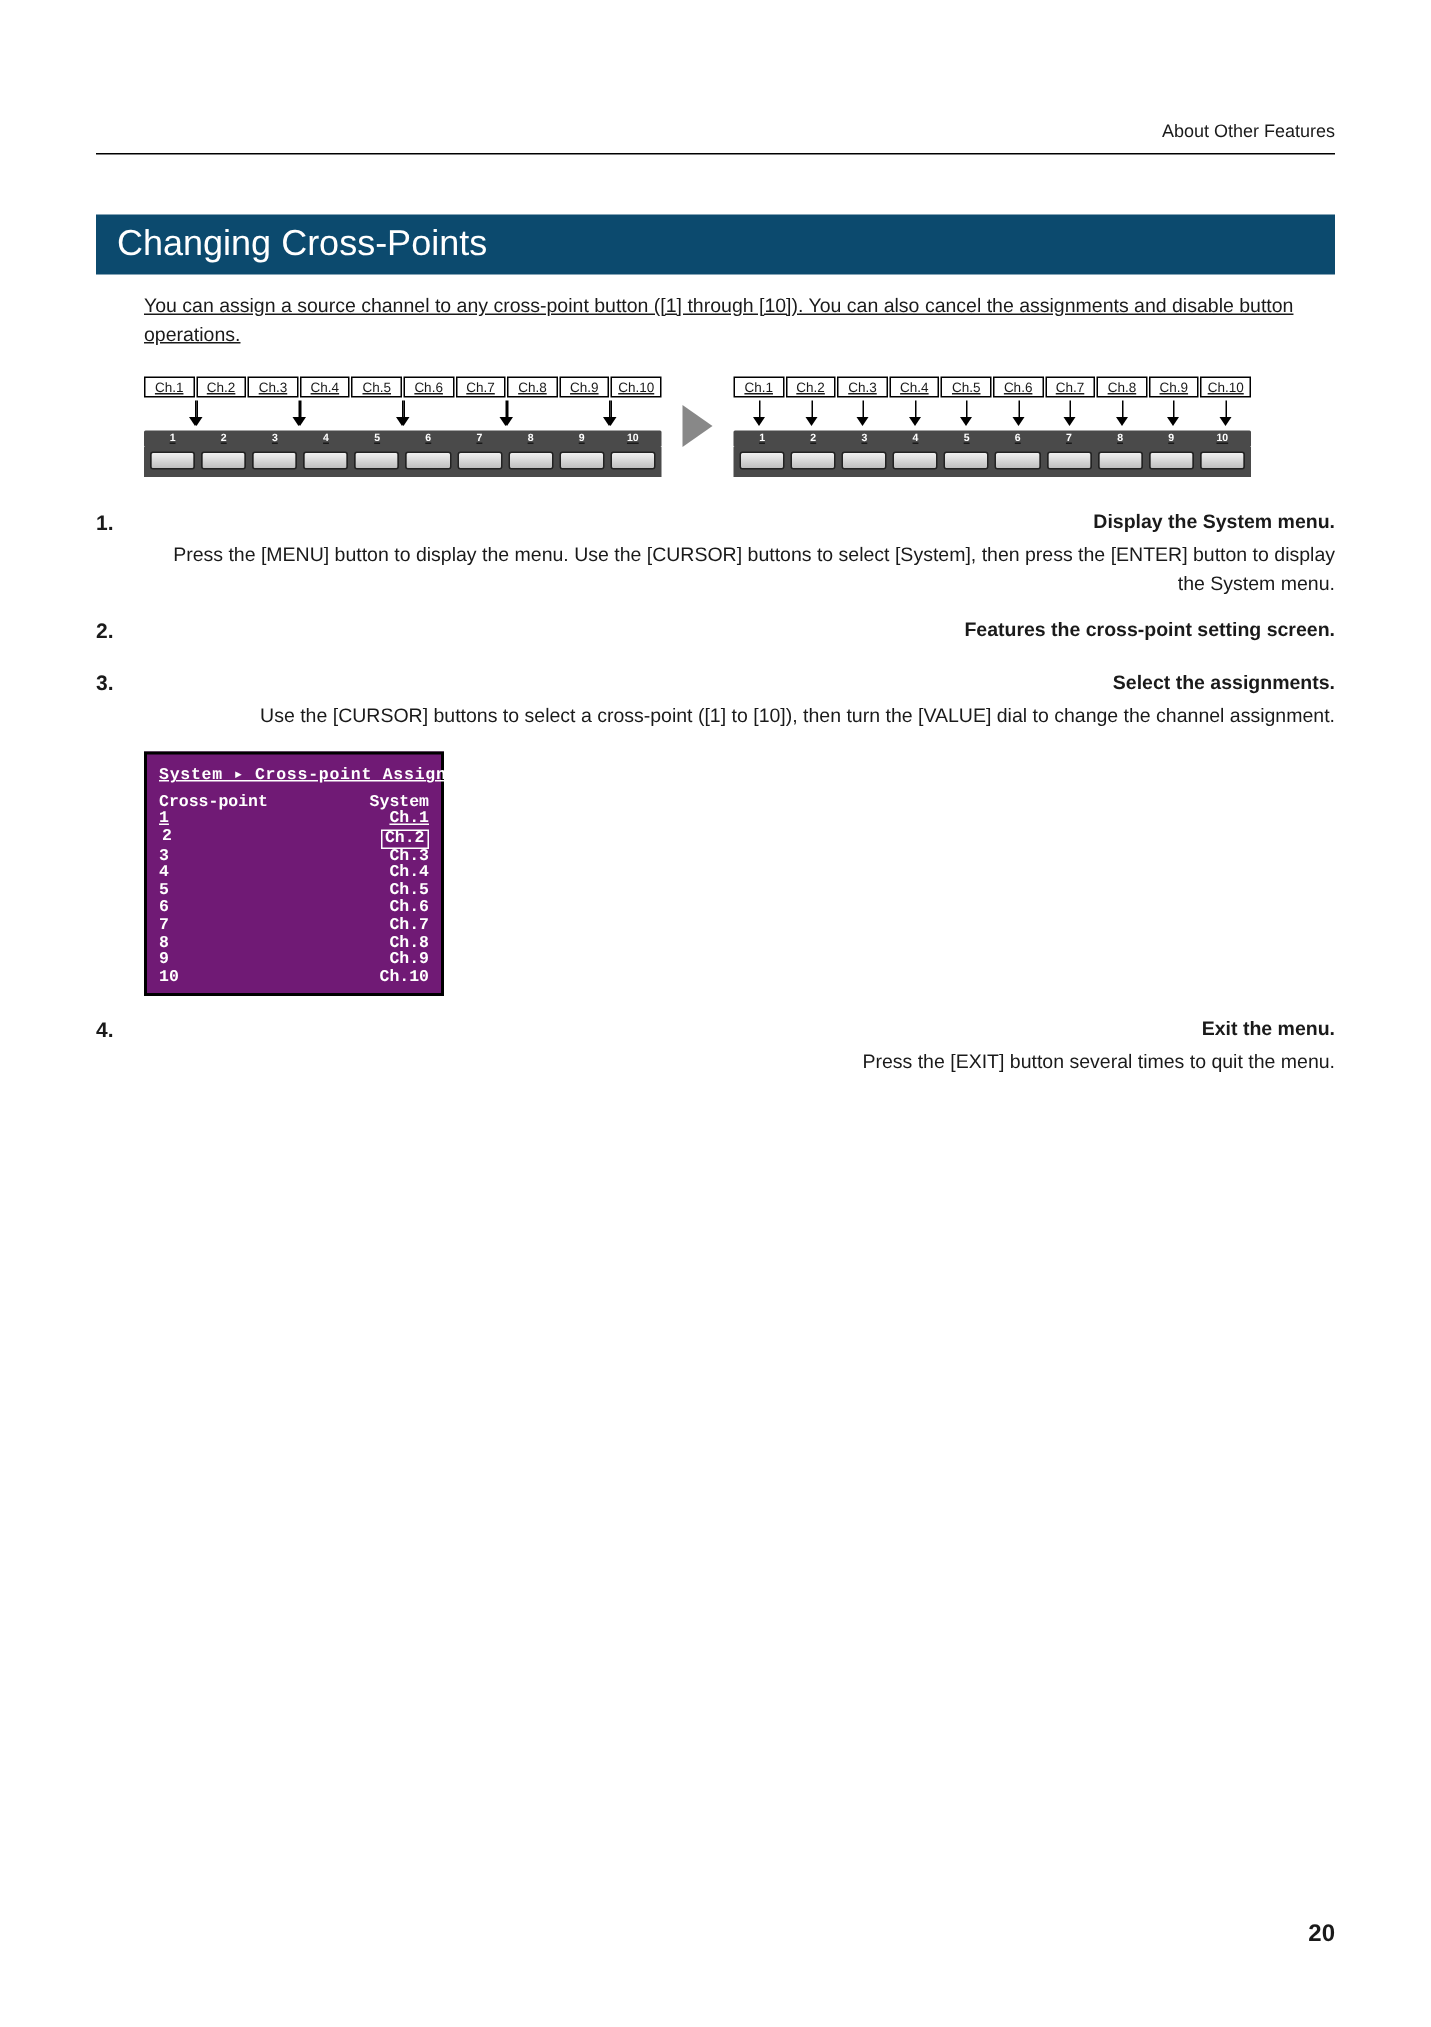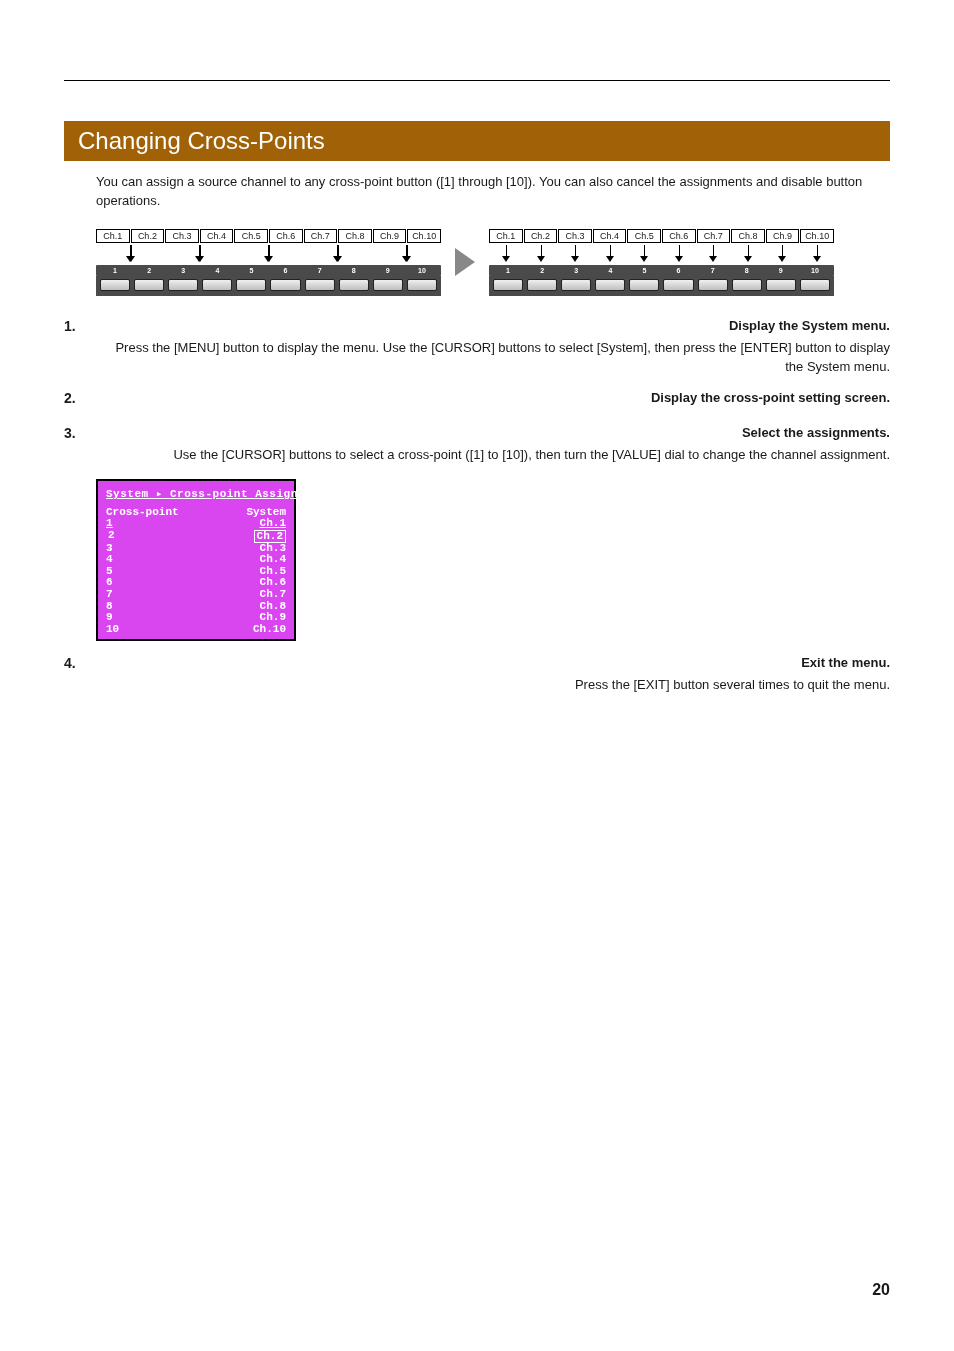--- a/index.html
+++ b/index.html
@@ -19,29 +19,30 @@
     text-align: right;
     font-size: 12px;
     margin-bottom: 8px;
   }
   .header-rule {
     border: none;
     border-top: 1px solid #000;
     margin-bottom: 40px;
   }
   .section-bar {
-    background: #a16207;
+    background: #0c4a6e;
     color: #fff;
     font-size: 24px;
     font-weight: 400;
     padding: 6px 14px;
     margin-bottom: 12px;
   }
   .body-indent {
     padding-left: 32px;
+    text-decoration: underline;
   }
   .intro {
     margin: 10px 0 18px 0;
     line-height: 1.45;
   }
   .diagram-row {
     display: flex;
     align-items: center;
     gap: 14px;
     margin: 14px 0 22px 0;
@@ -138,21 +139,21 @@
   .step-title {
     font-weight: bold;
     margin-bottom: 6px;
     font-size: 13px;
   }
   .step-body { line-height: 1.45; }
   .menu-screen {
     margin: 14px 0 10px 32px;
     width: 200px;
     border: 2px solid #000;
-    background: #d946ef;
+    background: #701a75;
     padding: 6px 8px 4px 8px;
     font-family: "Consolas", "Courier New", monospace;
     font-size: 11px;
     color: #fff;
     font-weight: bold;
   }
   .menu-title-row {
     text-decoration: underline;
     margin-bottom: 6px;
     letter-spacing: 0.5px;
@@ -182,20 +183,23 @@
     right: 64px;
     font-weight: bold;
     font-size: 16px;
   }
 </style>
 </head>
 <body>
 
 <div class="page">
 
+  <div class="header-area">
+    <span>About Other Features</span>
+  </div>
   <hr class="header-rule">
 
   <div class="section-bar">Changing Cross-Points</div>
 
   <div class="body-indent">
 
     <p class="intro">You can assign a source channel to any cross-point button ([1] through [10]). You can also cancel the assignments and disable button operations.</p>
 
     <div class="diagram-row">
 
@@ -350,21 +354,21 @@
       <div class="step">
         <div class="step-num">1.</div>
         <div class="step-content">
           <div class="step-title">Display the System menu.</div>
           <div class="step-body">Press the [MENU] button to display the menu. Use the [CURSOR] buttons to select [System], then press the [ENTER] button to display the System menu.</div>
         </div>
       </div>
       <div class="step">
         <div class="step-num">2.</div>
         <div class="step-content">
-          <div class="step-title">Display the cross-point setting screen.</div>
+          <div class="step-title">Features the cross-point setting screen.</div>
         </div>
       </div>
       <div class="step">
         <div class="step-num">3.</div>
         <div class="step-content">
           <div class="step-title">Select the assignments.</div>
           <div class="step-body">Use the [CURSOR] buttons to select a cross-point ([1] to [10]), then turn the [VALUE] dial to change the channel assignment.</div>
         </div>
       </div>
     </div>

